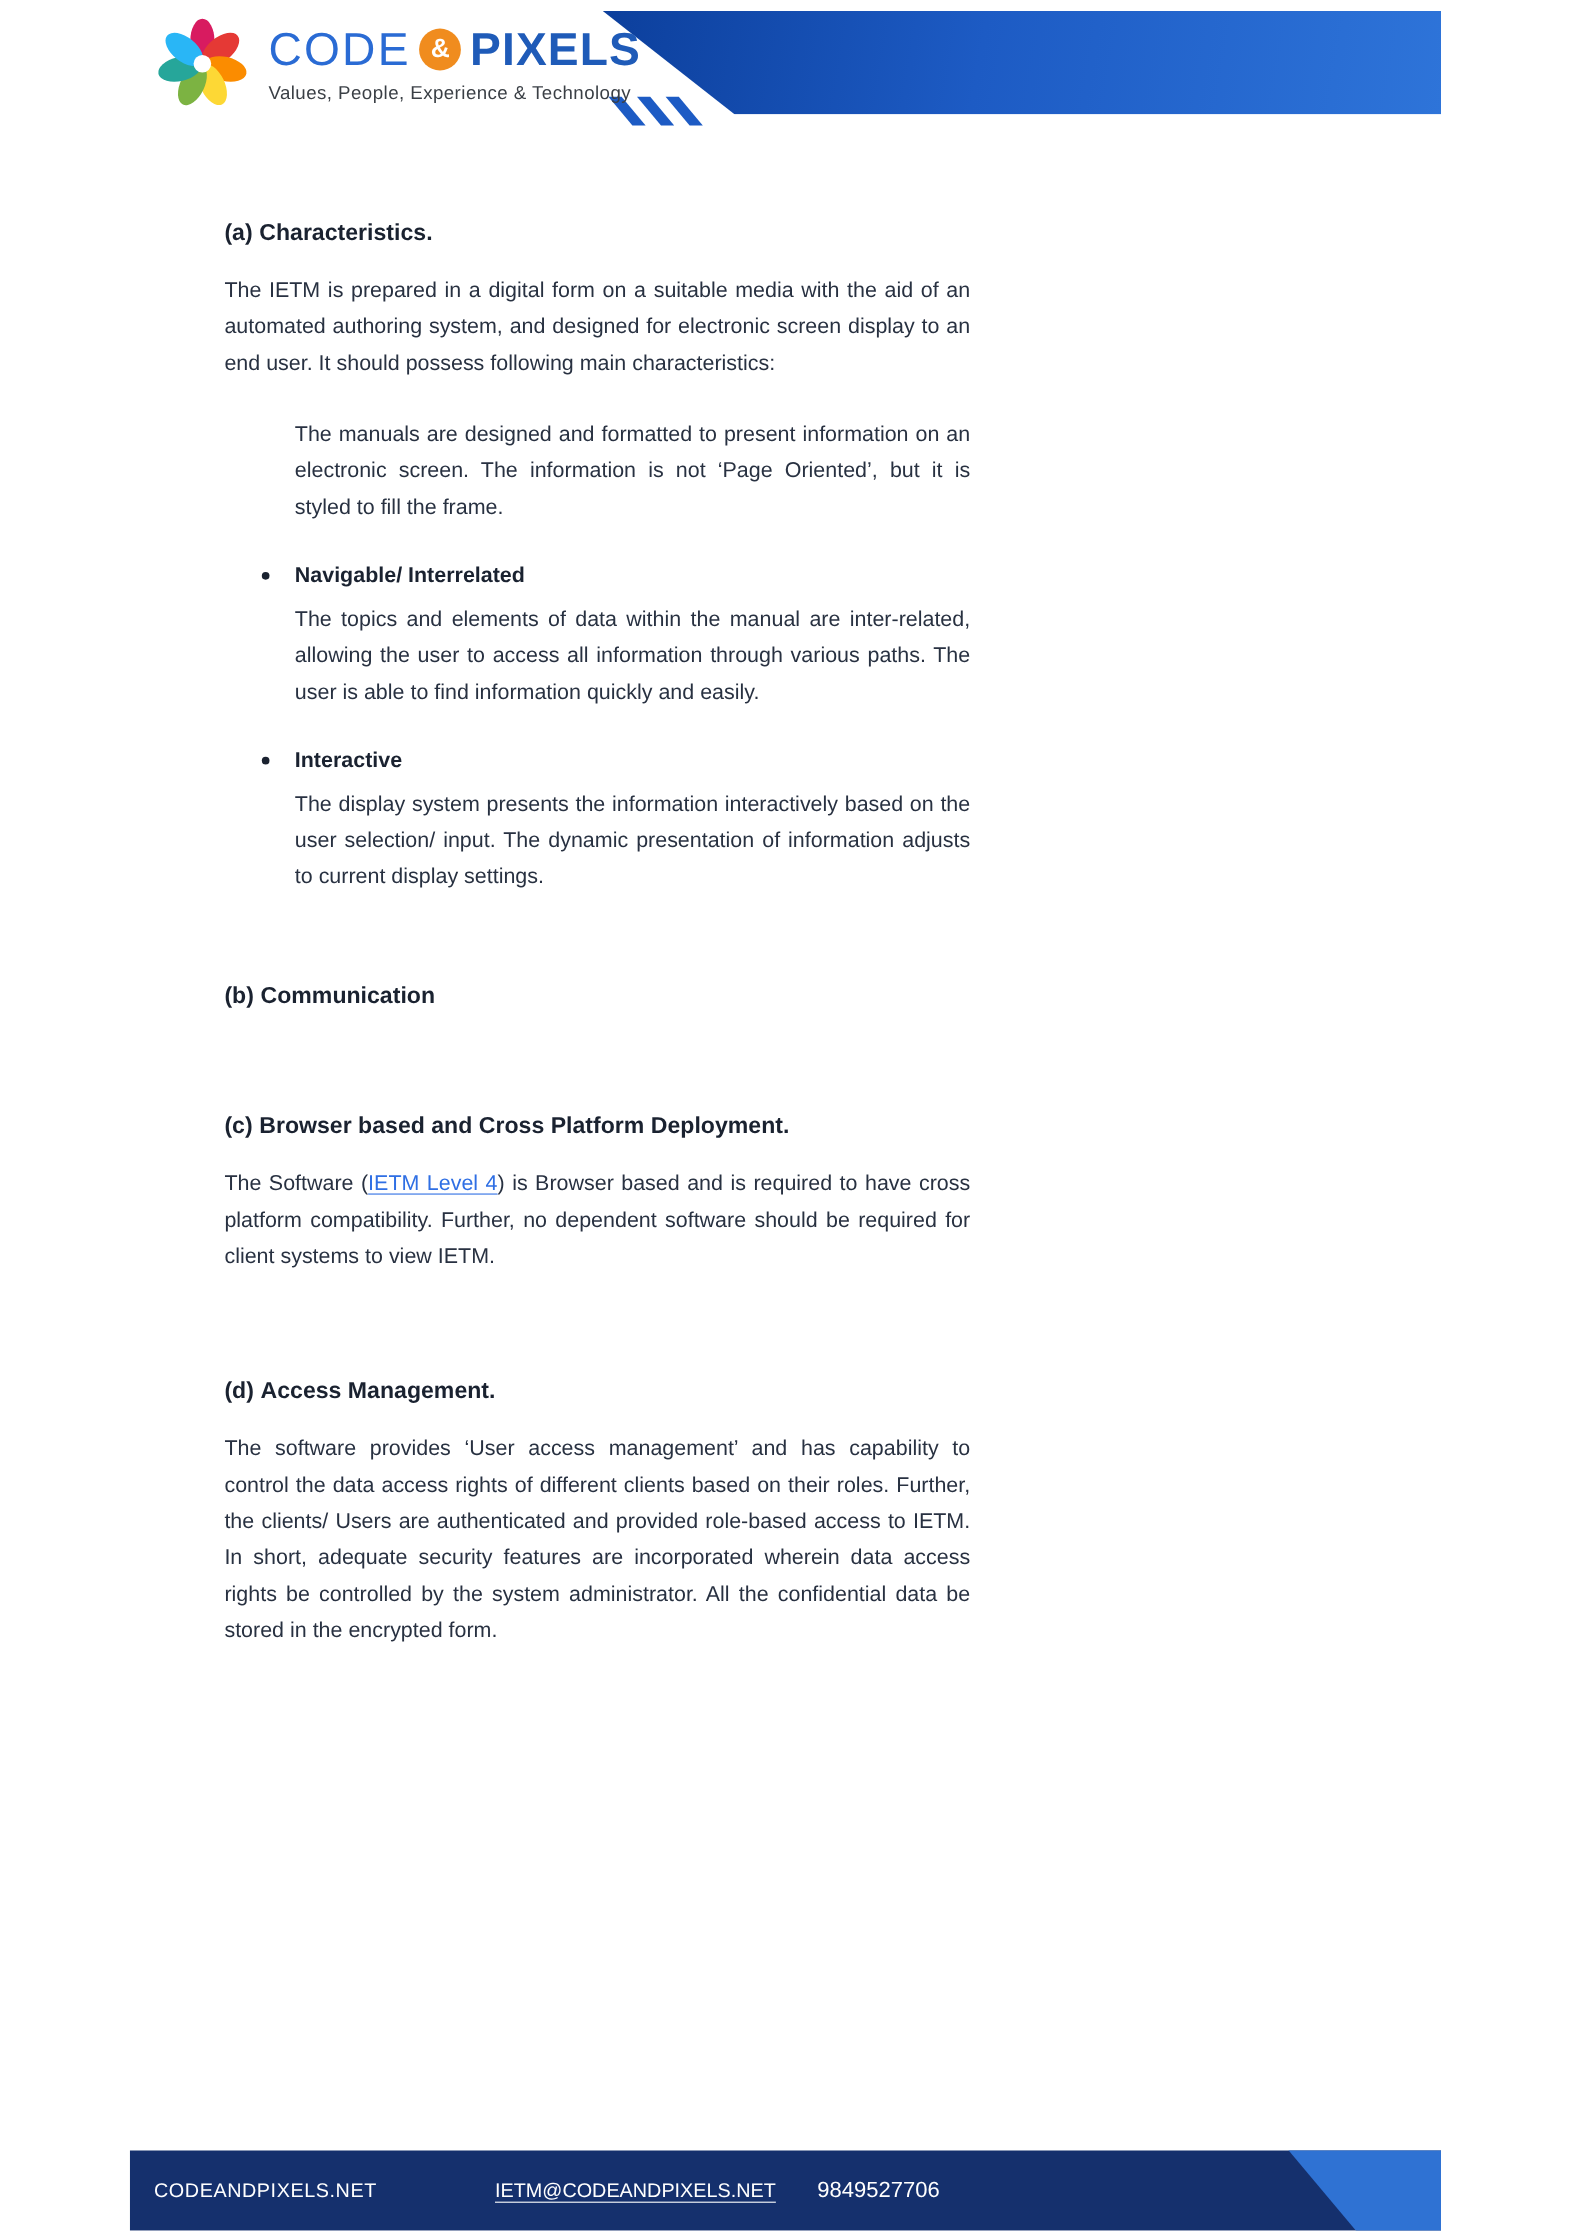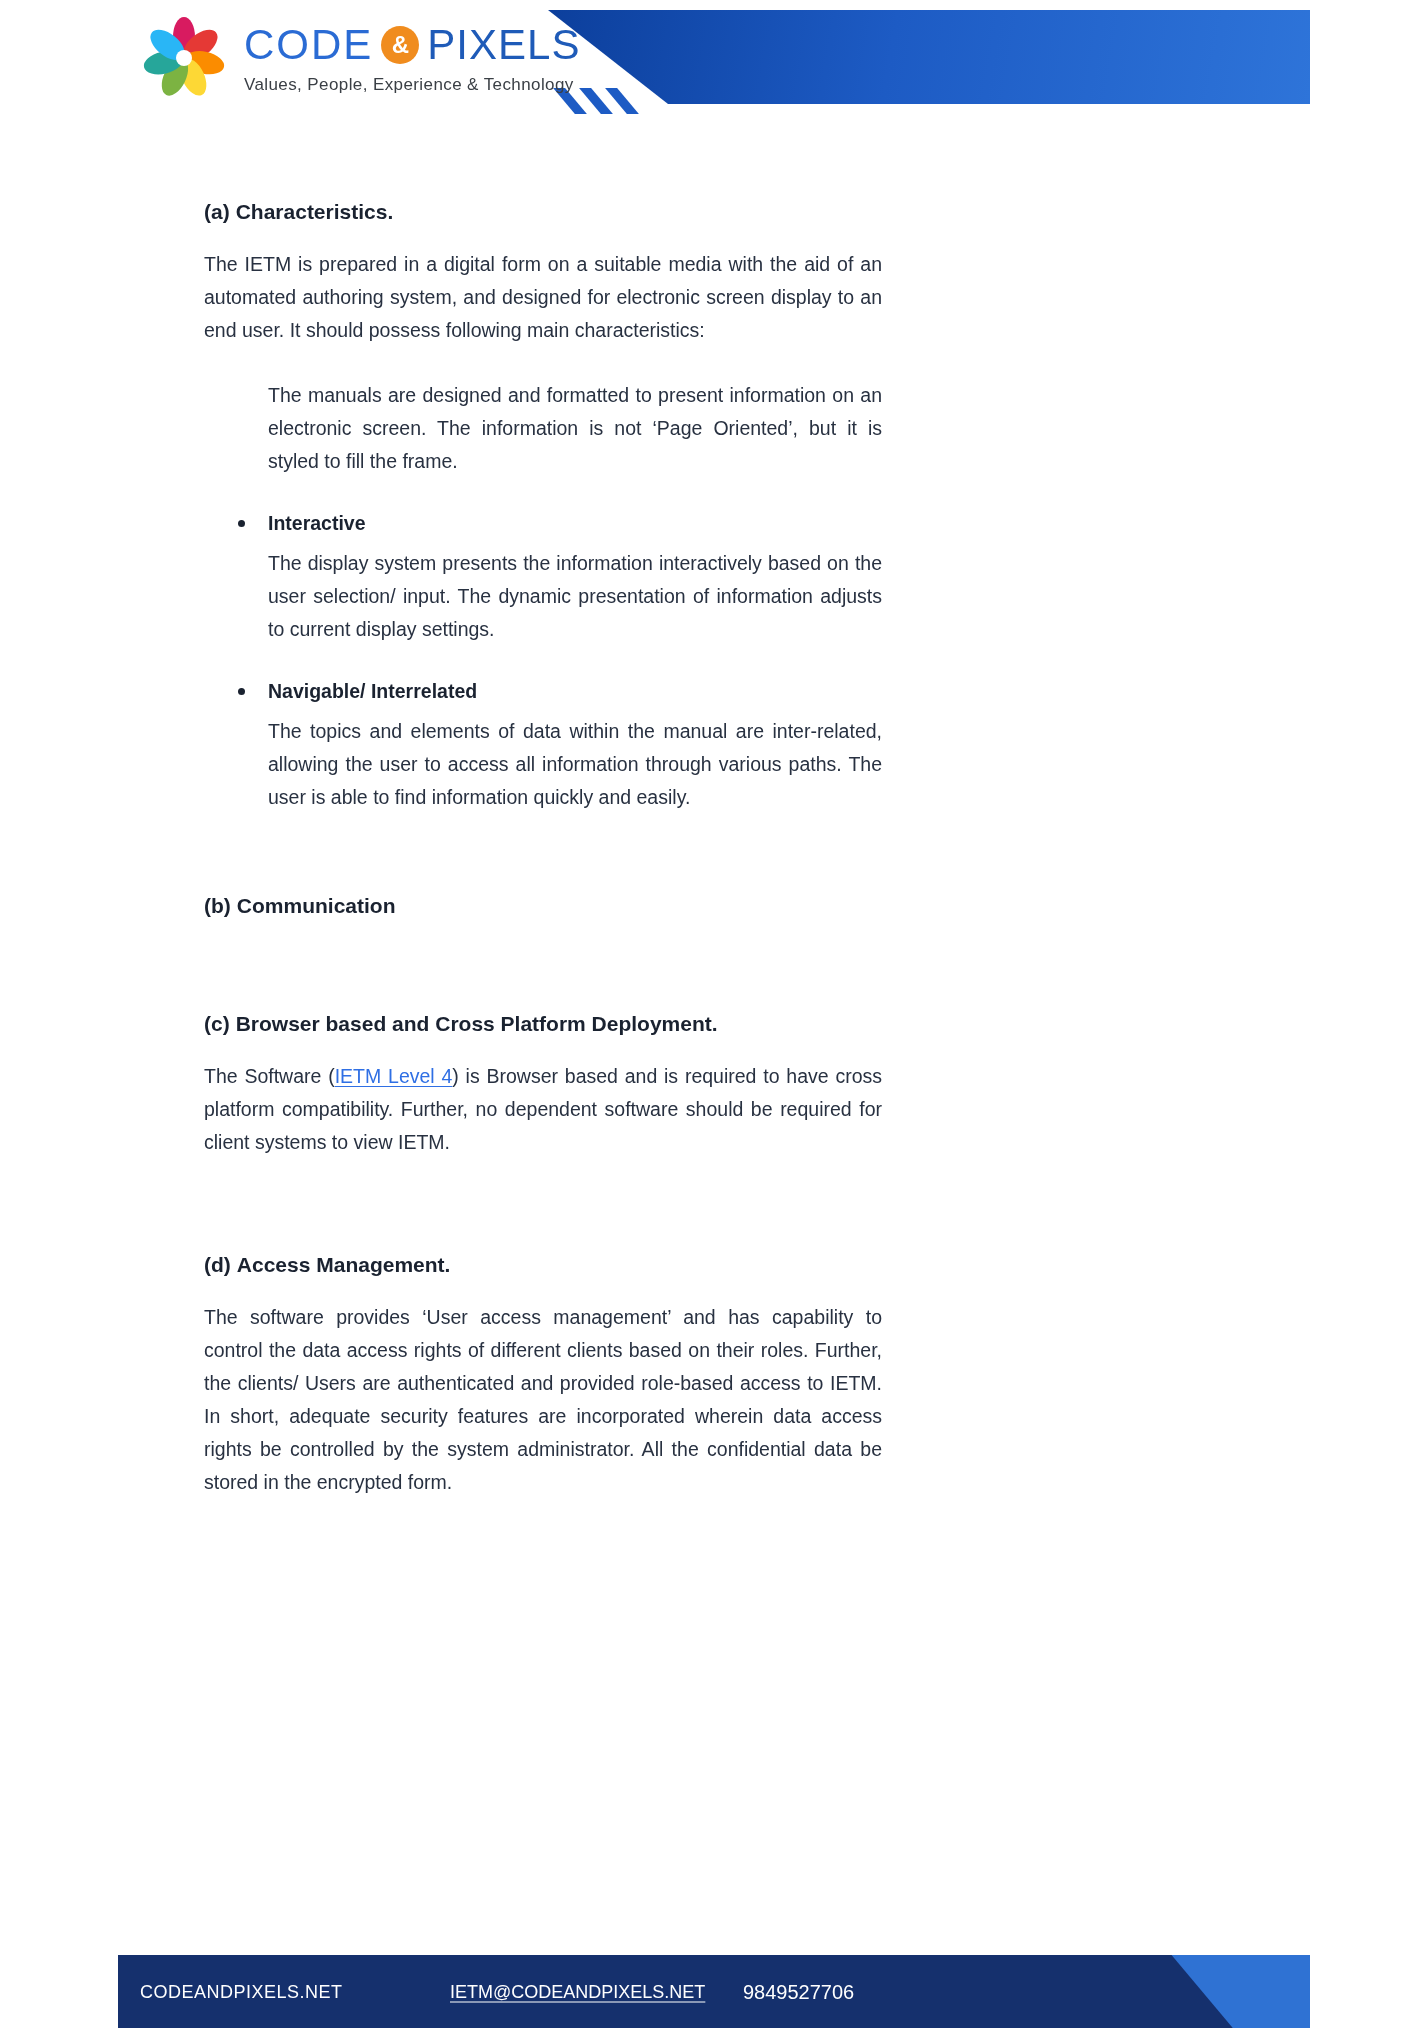--- a/index.html
+++ b/index.html
@@ -30,21 +30,21 @@
   .brand-code {
     font-size:42px; font-weight:500; color:#2a6bd4; letter-spacing:2px;
   }
   .brand-amp {
     width:38px; height:38px; border-radius:50%; background:#f08c1e;
     color:#ffffff; font-size:24px; font-weight:bold;
     display:flex; align-items:center; justify-content:center;
     margin:0 8px;
   }
   .brand-pixels {
-    font-size:42px; font-weight:400; color:#1f5bb8; letter-spacing:1px;text-align:right;
+    font-size:42px; font-weight:700; color:#1f5bb8; letter-spacing:1px;text-align:right;
   }
   .tagline {
     margin-top:6px; font-size:17px; color:#3a3f45; letter-spacing:0.4px;
   }
 
   
   .content { padding:0 428px 0 86px; color:#283141; }
   .heading { font-size:21px; font-weight:bold; color:#1a2230; }
   .heading .lbl { margin-right:6px; }
   .sec-a .heading { margin-top:80px; }
@@ -135,31 +135,31 @@
 
       <div class="bullets">
 
         <div class="bullet">
           <p class="bullet-text">The manuals are designed and formatted to present information on an electronic screen. The information is not ‘Page Oriented’, but it is styled to fill the frame.</p>
         </div>
 
         <div class="bullet">
           <div class="bullet-head">
             <span class="dot"></span>
-            <span class="bullet-title">Interactive</span>
+            <span class="bullet-title">Navigable/ Interrelated</span>
           </div>
-          <p class="bullet-text">The display system presents the information interactively based on the user selection/ input. The dynamic presentation of information adjusts to current display settings.</p>
+          <p class="bullet-text">The topics and elements of data within the manual are inter-related, allowing the user to access all information through various paths. The user is able to find information quickly and easily.</p>
         </div>
 
         <div class="bullet">
           <div class="bullet-head">
             <span class="dot"></span>
-            <span class="bullet-title">Navigable/ Interrelated</span>
+            <span class="bullet-title">Interactive</span>
           </div>
-          <p class="bullet-text">The topics and elements of data within the manual are inter-related, allowing the user to access all information through various paths. The user is able to find information quickly and easily.</p>
+          <p class="bullet-text">The display system presents the information interactively based on the user selection/ input. The dynamic presentation of information adjusts to current display settings.</p>
         </div>
 
       </div>
     </section>
 
     <section class="sec-b">
       <h2 class="heading">
         <span class="lbl">(b)</span><span>Communication</span>
       </h2>
     </section>

